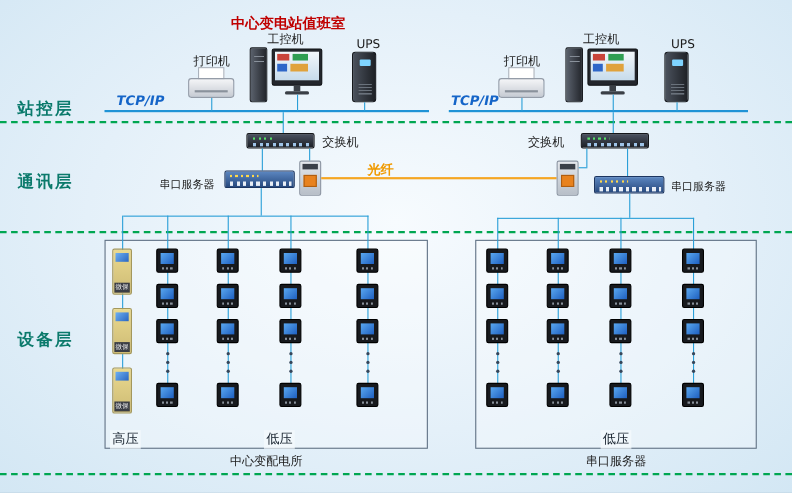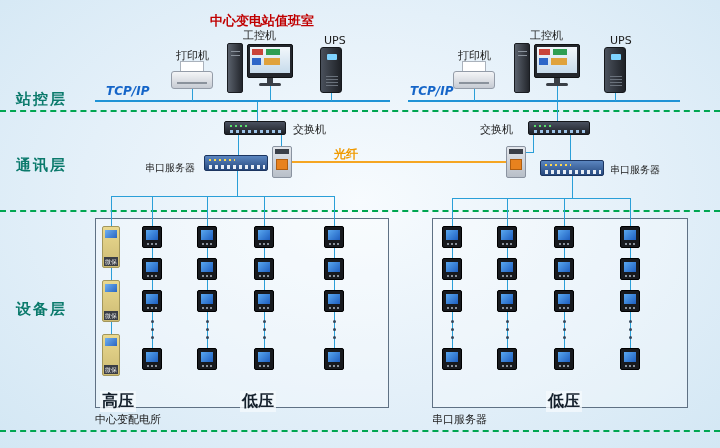--- a/index.html
+++ b/index.html
@@ -8,22 +8,22 @@
           background:radial-gradient(ellipse at 50% 45%, #f7fbfe 0%, #e4f0f9 55%, #d3e7f4 100%);}
   #canvas div{position:absolute;}
 
   .dash{left:0;width:720px;height:0;border-top:2px dashed #00a651;}
   .layer-label{font-size:15px;font-weight:bold;color:#0b7a6c;letter-spacing:2px;}
   .room-title{font-size:13px;font-weight:bold;color:#c00000;text-align:center;white-space:nowrap;}
   .dev-label{font-size:11px;color:#1c1c1c;white-space:nowrap;}
   .small-label{font-size:10px;color:#1c1c1c;white-space:nowrap;}
   .tcpip{font-size:12px;font-weight:bold;font-style:italic;color:#1565c8;}
   .fiber-label{font-size:12px;font-weight:bold;color:#f09a00;}
-  .bottom-tag{font-size:16px;font-weight:bold;color:#15202c;background:rgba(244,249,253,.8);padding:0 2px;}
-  .caption{font-size:11px;color:#1c1c1c;}
+  .bottom-tag{font-size:12px;font-weight:normal;color:#15202c;background:rgba(244,249,253,.8);padding:0 2px;}
+  .caption{font-size:11px;color:#1c1c1c;text-align:center;}
 
   .hline{height:1px;background:#2a9fd8;}
   .vline{width:1px;background:#2a9fd8;}
   .bus{height:2px;background:#1f93d6;}
   .fiber-line{height:2px;background:#f5a623;}
   .dev-box{border:1px solid #5f7184;background:rgba(255,255,255,.30);}
 
   .printer{width:42px;height:28px;}
   .p-paper{left:9px;top:0;width:24px;height:12px;background:#fff;border:1px solid #aab2bc;}
   .p-body{left:0;top:10px;width:42px;height:18px;background:linear-gradient(#f4f5f7,#c6cbd3);border:1px solid #949ca8;border-radius:3px;}

